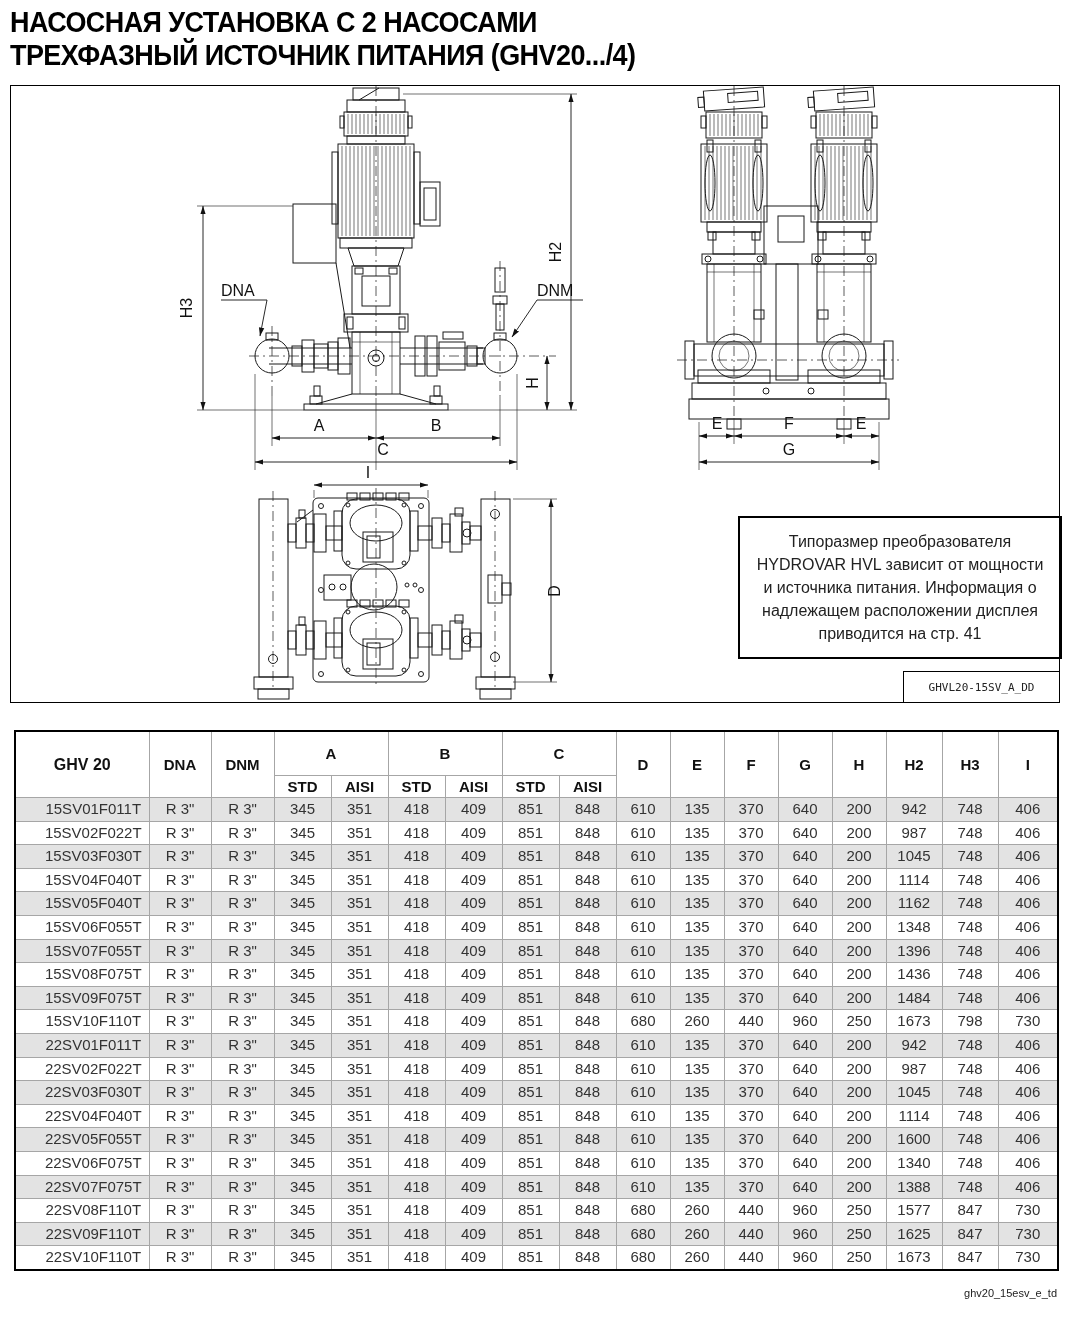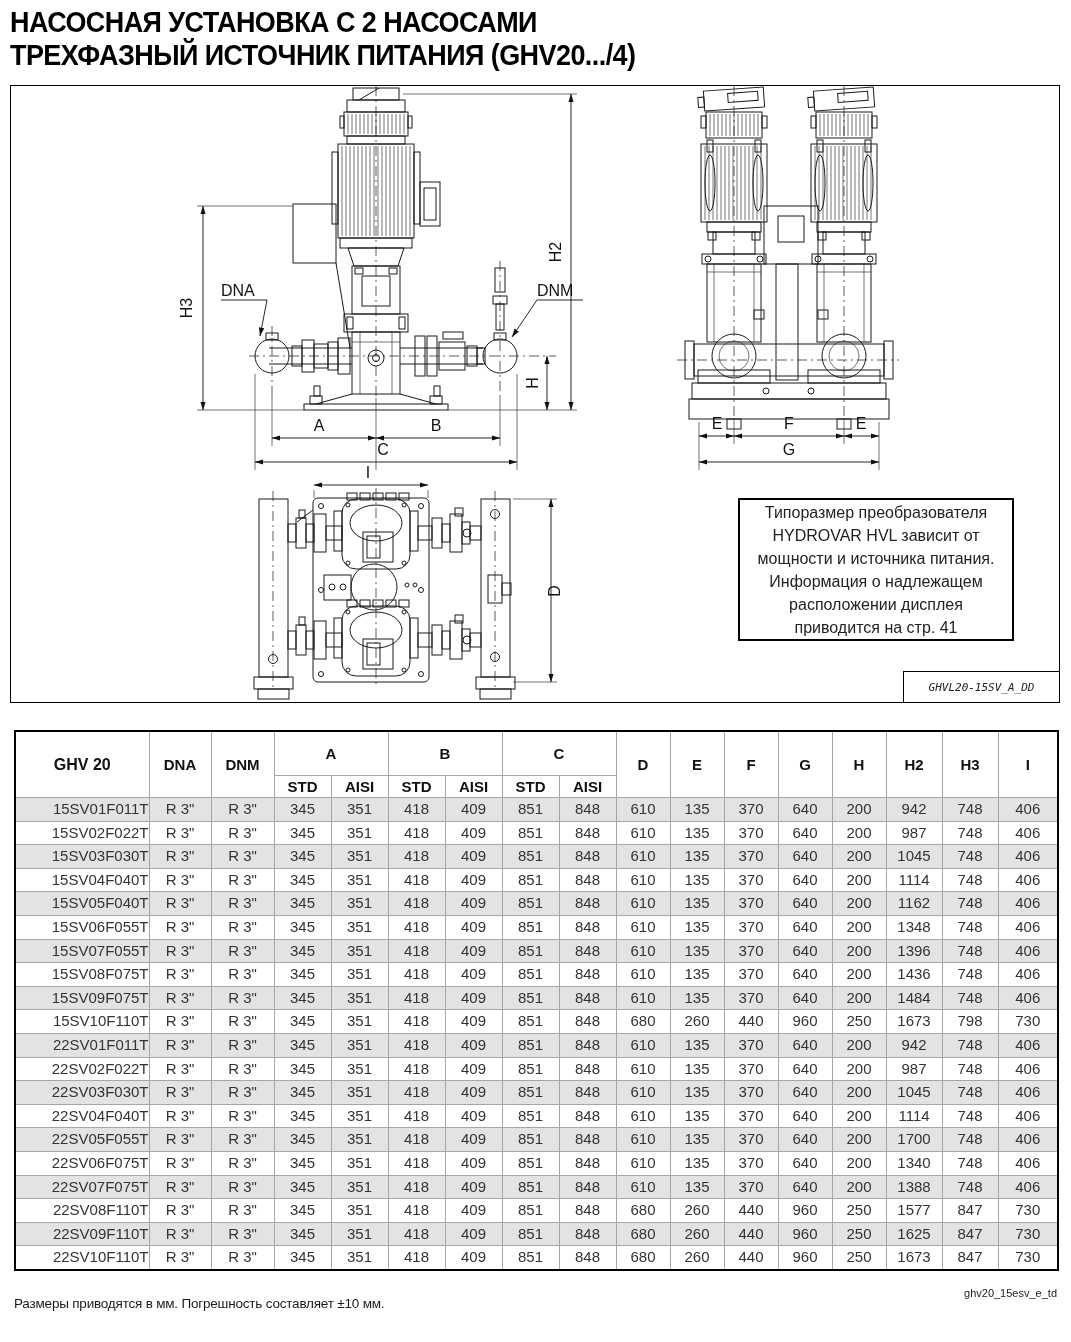--- a/index.html
+++ b/index.html
@@ -13,47 +13,47 @@
     font-size:29px;font-weight:700;line-height:33px;letter-spacing:-0.6px;
     transform:scaleX(0.93);transform-origin:left top;color:#000;white-space:nowrap;
   }
   
   .drawing-box{
     position:absolute;left:10px;top:85px;width:1050px;height:618px;
     border:1.5px solid #000;box-sizing:border-box;background:#fff;
   }
   .drawing-box svg{position:absolute;left:0;top:0;}
   .note-box{
-    position:absolute;left:727px;top:412px;width:276px;height:143px;
+    position:absolute;left:727px;top:430px;width:324px;height:143px;
     border:2px solid #000;box-sizing:border-box;
     display:flex;align-items:center;justify-content:center;text-align:center;
     font-size:16px;line-height:23px;color:#222;padding:4px 10px;
   }
   .dwg-code-box{
     position:absolute;right:0;bottom:0;width:156px;height:31px;
     border-top:1px solid #000;border-left:1px solid #000;box-sizing:border-box;
     display:flex;align-items:center;justify-content:center;
-    font-family:"DejaVu Sans Mono",monospace;font-size:11px;color:#222;letter-spacing:0;font-style:italic;
+    font-family:"DejaVu Sans Mono",monospace;font-size:11px;color:#222;letter-spacing:0;
   }
   
   .dim-table{
     position:absolute;left:14px;top:722px;width:1043px;
     border-collapse:collapse;table-layout:fixed;
     font-size:15px;color:#333;border:2px solid #000;margin-top:8px;
   }
   .dim-table th,.dim-table td{
     border:1px solid #a6a6a6;text-align:center;padding:0;
     overflow:hidden;white-space:nowrap;
   }
   .dim-table thead tr:first-child th{height:43px;}
   .dim-table thead tr:last-child th{height:21px;}
   .dim-table thead th{font-weight:700;color:#111;font-size:15px;}
   .dim-table th.model-h{font-size:16px;}
   .dim-table tbody td{height:22.6px;line-height:22.6px;}
-  .dim-table td.model{text-align:right;padding-left:22px;}
+  .dim-table td.model{text-align:center;padding-left:22px;}
   .dim-table tr.shade td{background:#e3e3e3;}
   .dim-table tr.sep td{border-top:1px solid #6d28d9;}
   
   .footer-notes{
     position:absolute;left:14px;top:1294px;font-size:13.5px;line-height:19px;
     color:#1a1a1a;letter-spacing:-0.2px;
   }
   .doc-code{
     position:absolute;right:14px;top:1287px;
     font-family:Liberation Sans, sans-serif;font-size:11px;color:#222;
@@ -732,21 +732,21 @@
         <td>351</td>
         <td>418</td>
         <td>409</td>
         <td>851</td>
         <td>848</td>
         <td>610</td>
         <td>135</td>
         <td>370</td>
         <td>640</td>
         <td>200</td>
-        <td>1700</td>
+        <td>1600</td>
         <td>748</td>
         <td>406</td>
       </tr>
       <tr>
         <td class="model">22SV06F075T</td>
         <td>R 3"</td>
         <td>R 3"</td>
         <td>345</td>
         <td>351</td>
         <td>418</td>
@@ -835,15 +835,14 @@
         <td>960</td>
         <td>250</td>
         <td>1673</td>
         <td>847</td>
         <td>730</td>
       </tr>
     </tbody>
 </table>
 
 <div class="footer-notes">
-  <div>Размеры приводятся в мм. Погрешность составляет ±10 мм.</div>
 </div>
 <div class="doc-code">ghv20_15esv_e_td</div>
 
 </body></html>

